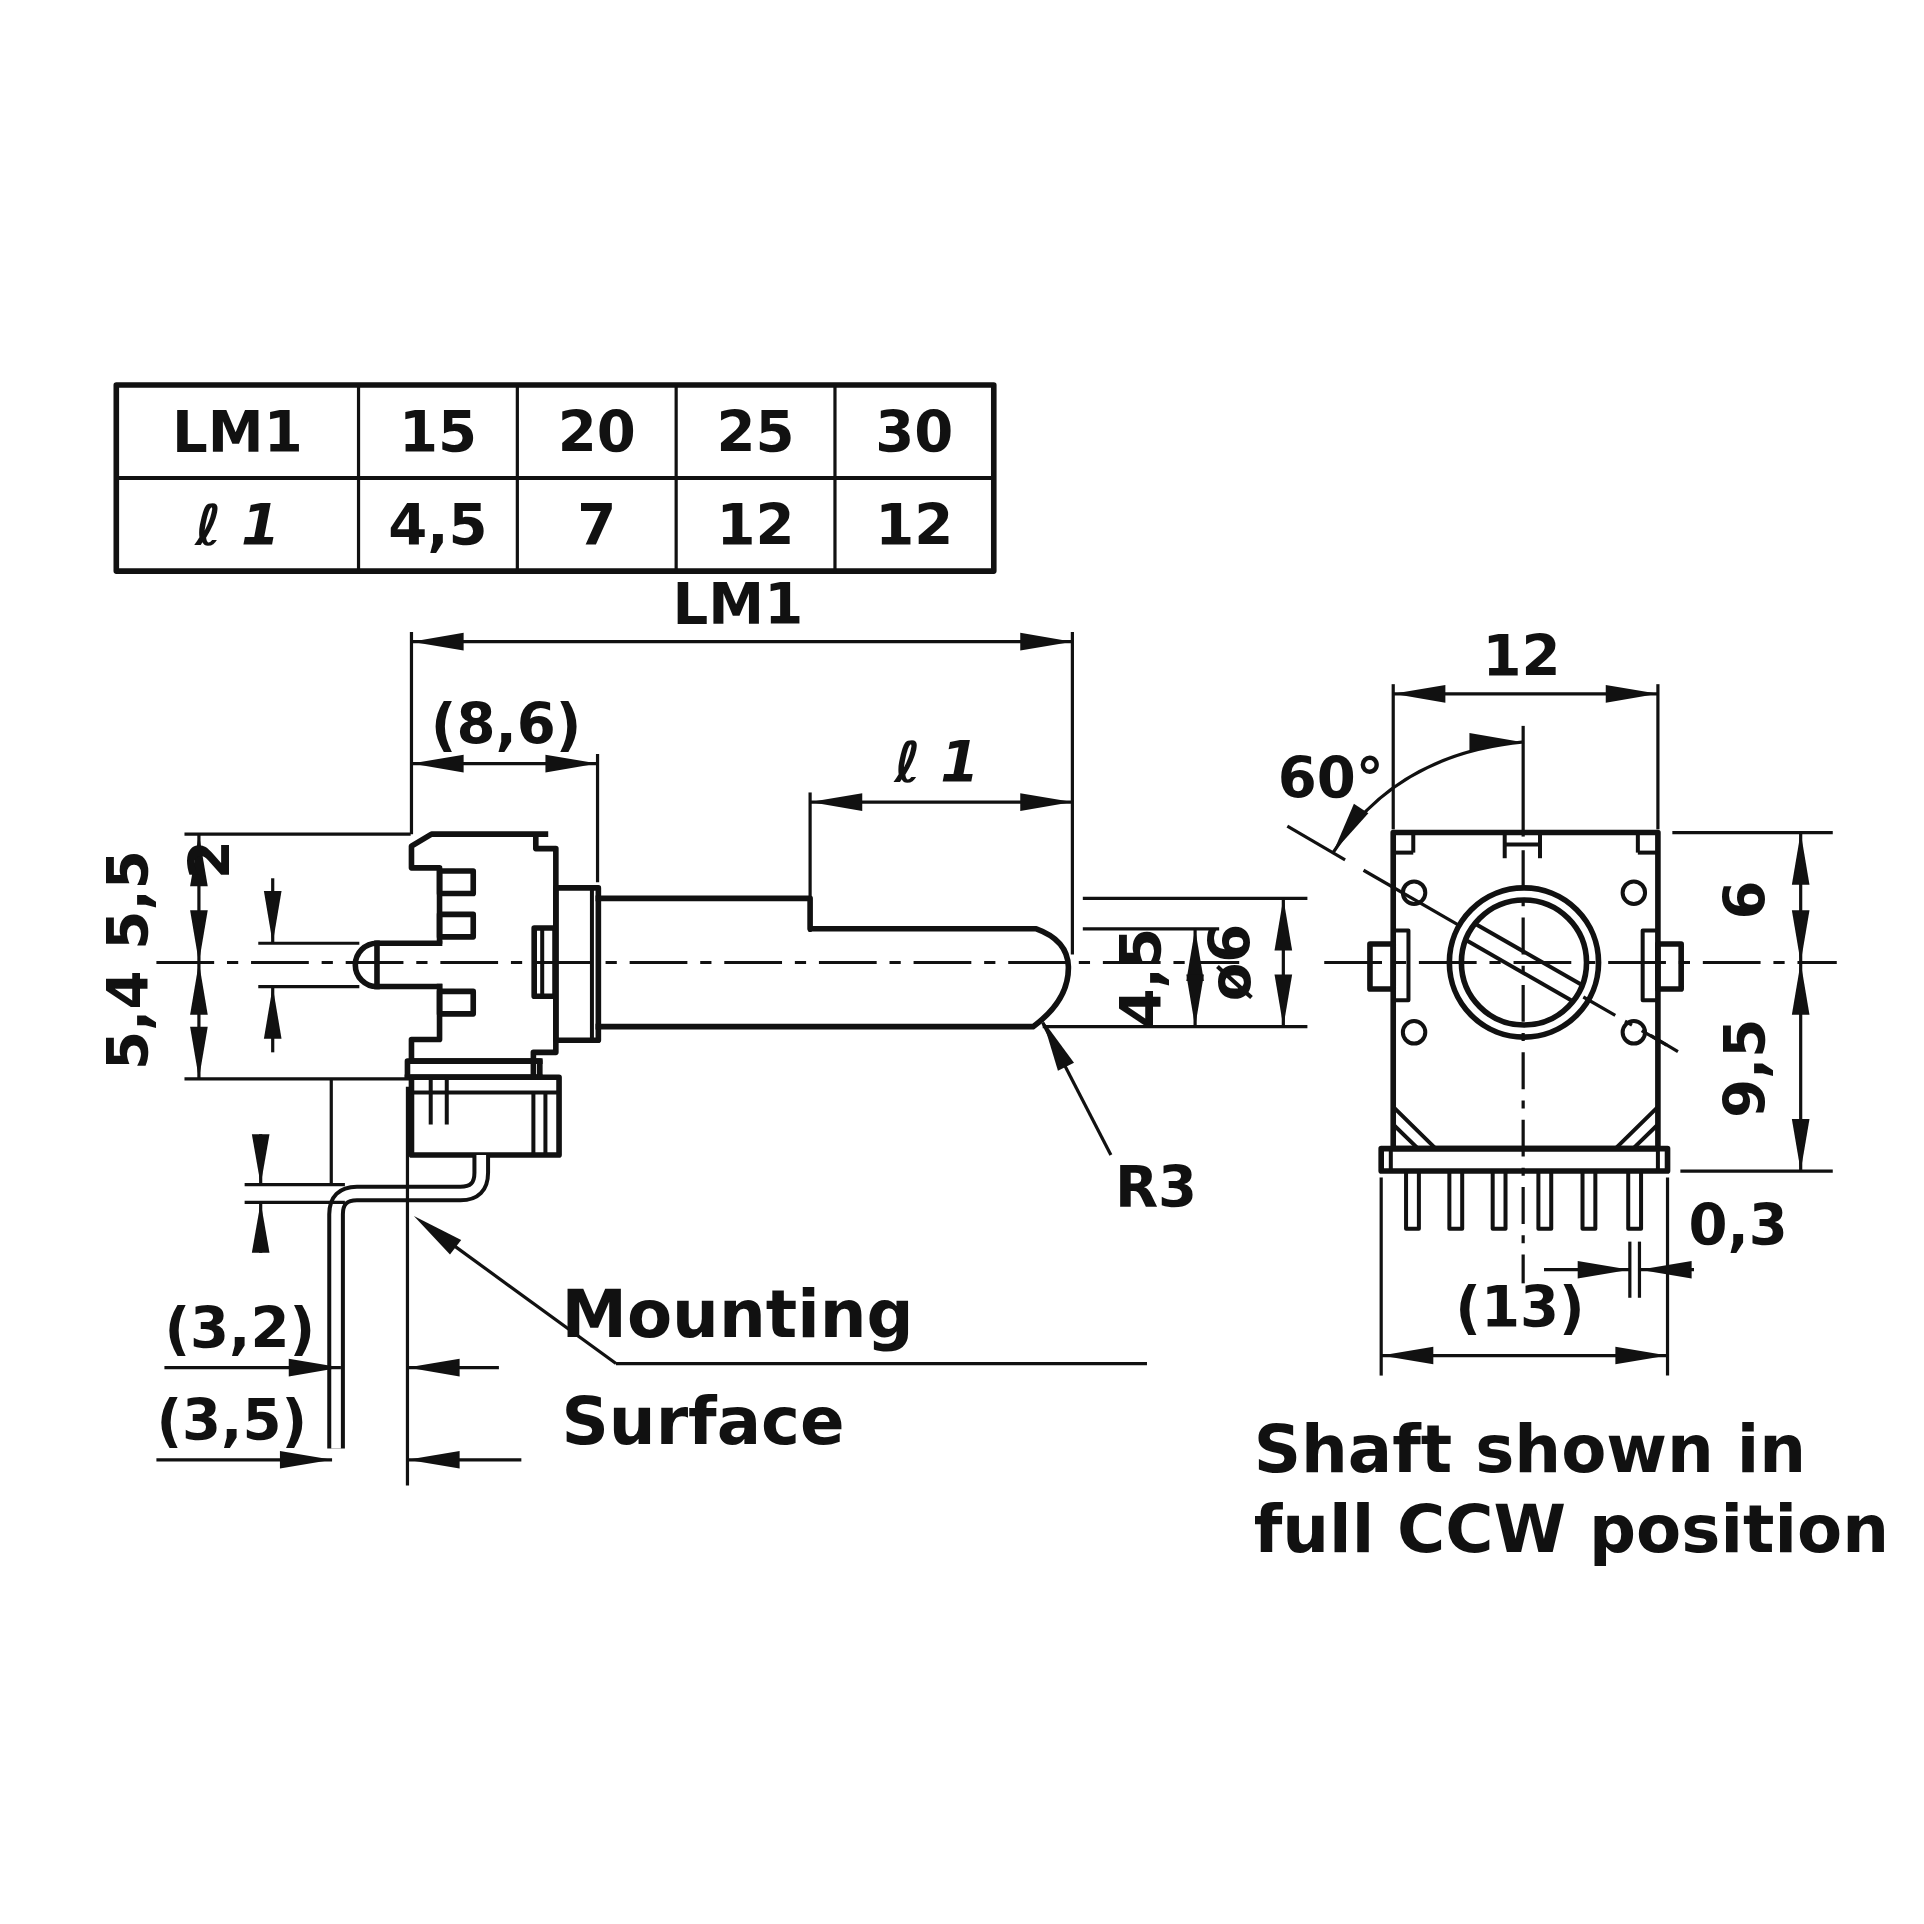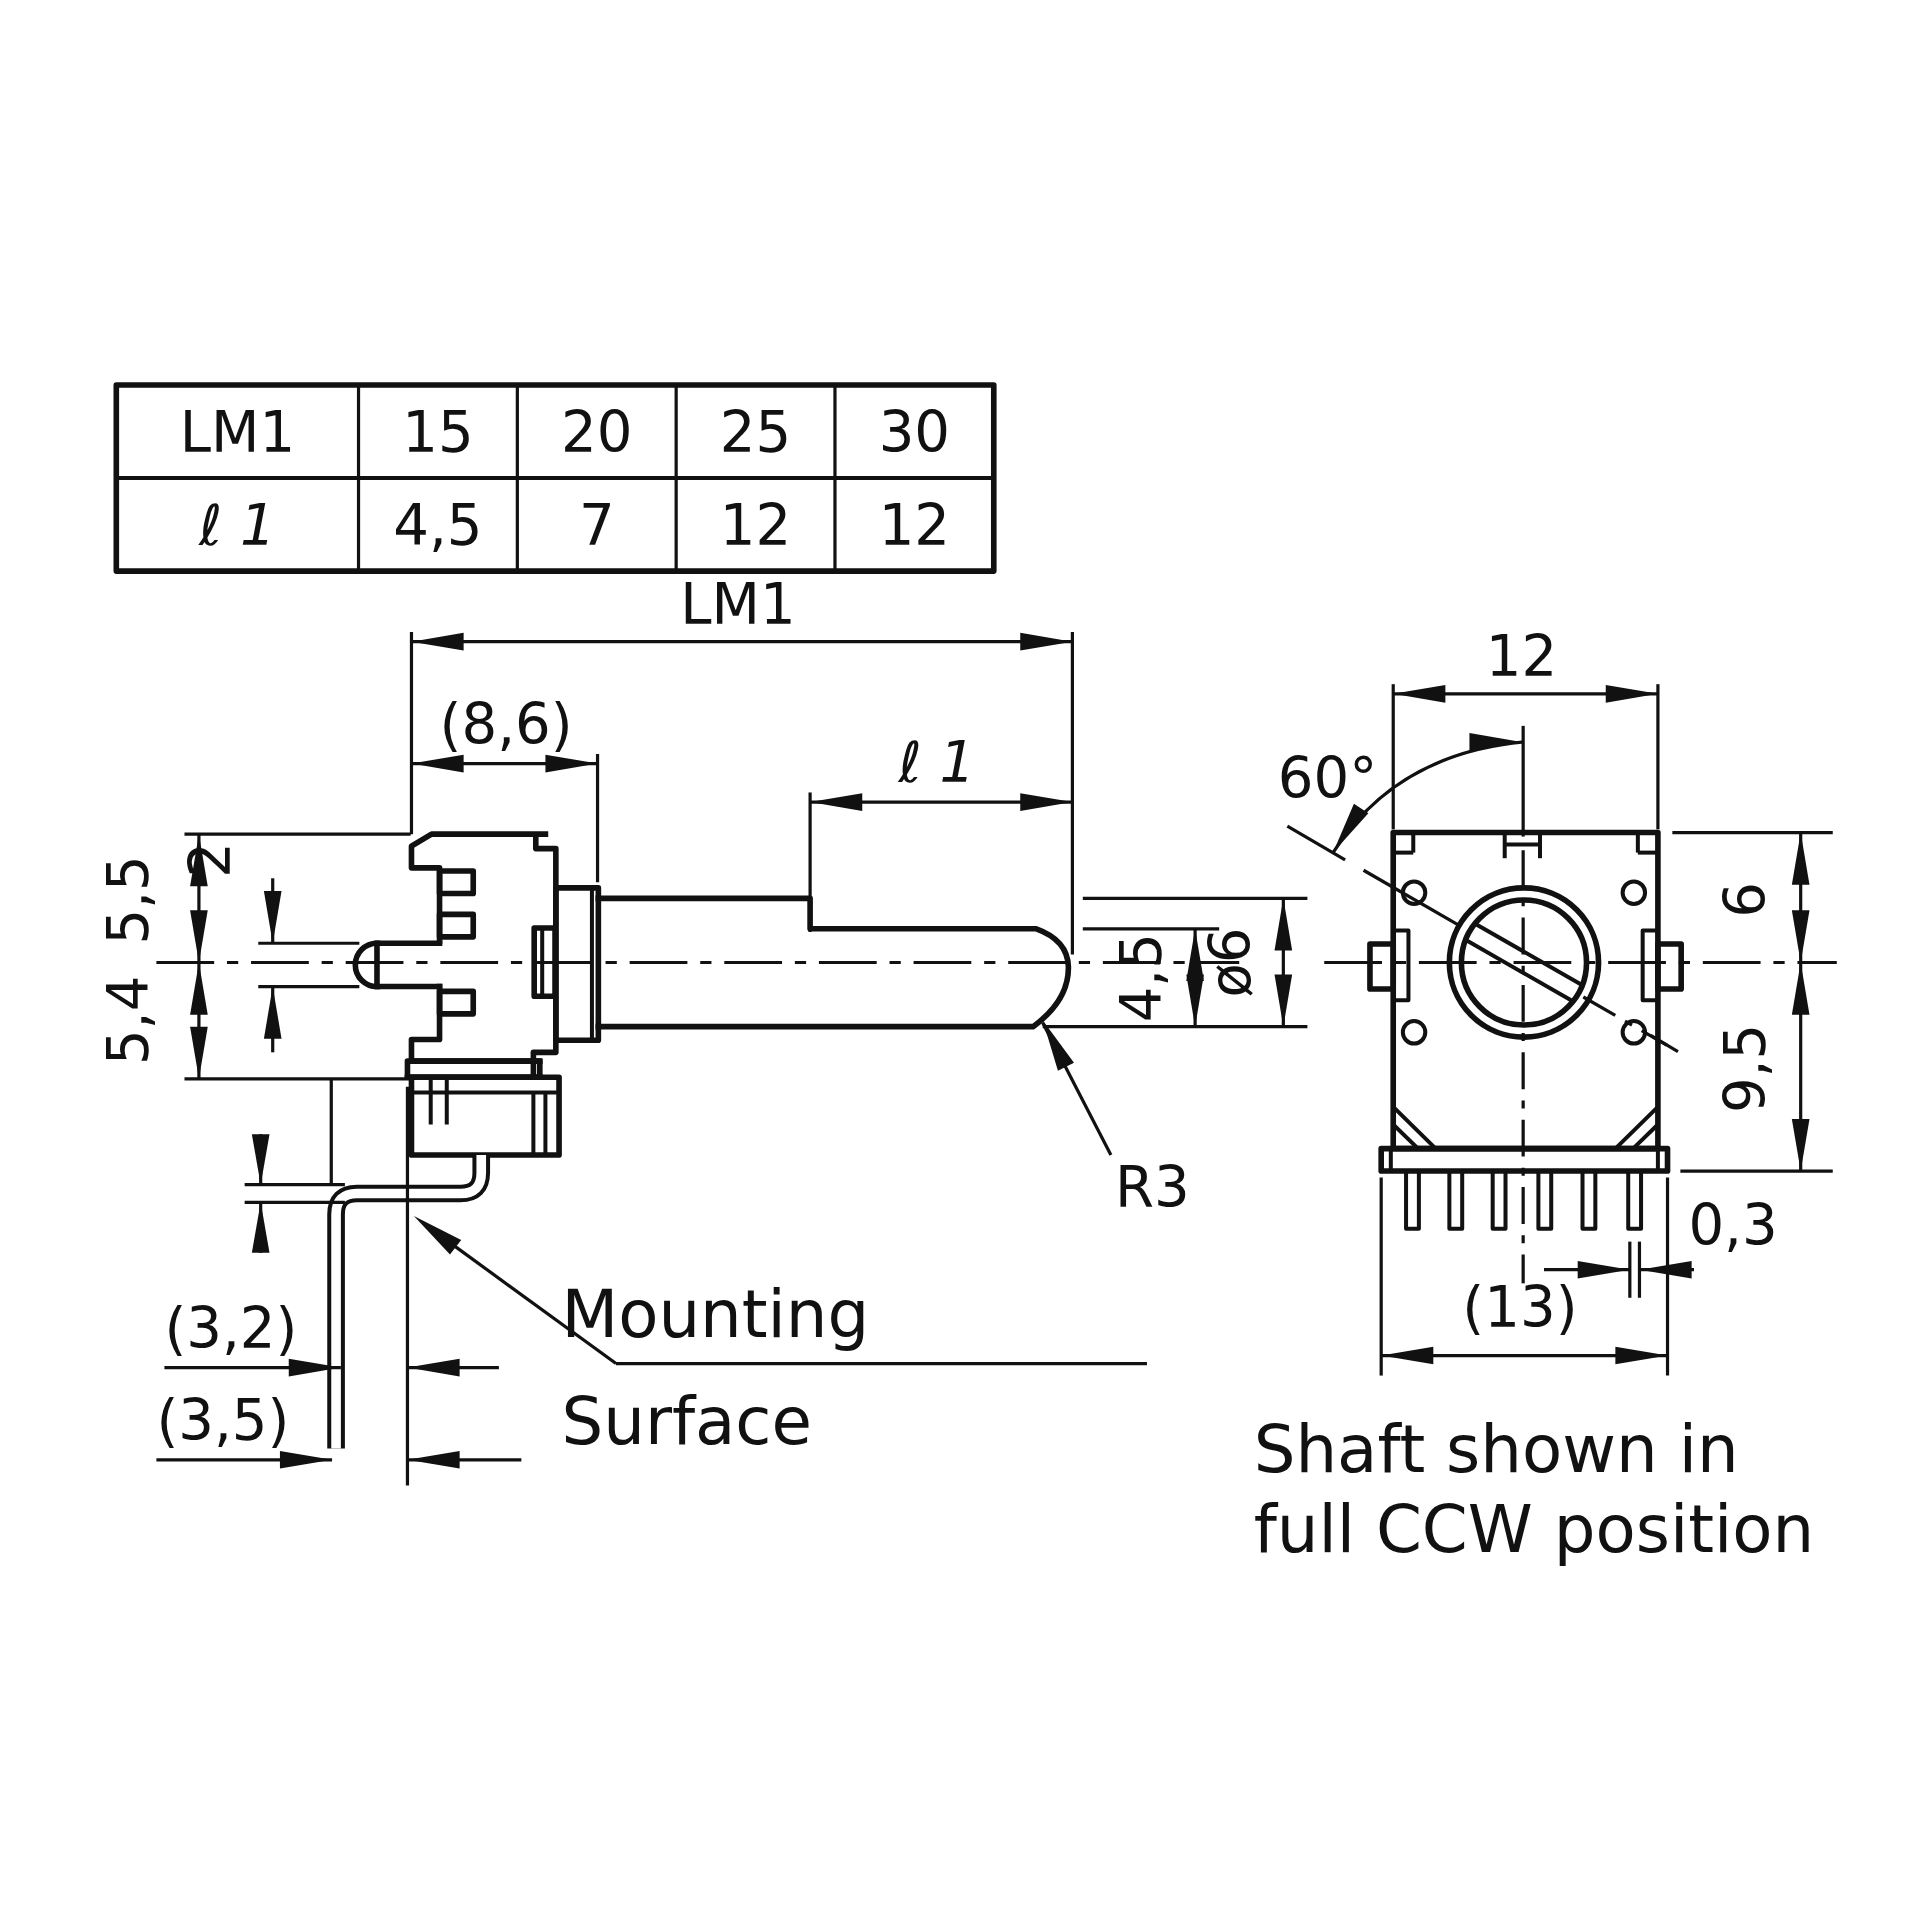--- a/index.html
+++ b/index.html
@@ -1,16 +1,16 @@
 <!DOCTYPE html>
 <html style="font-size:13px"><head>
 <meta charset="utf-8">
 <style>
   html,body{margin:0;padding:0;background:#fff;}
-  .canvas{width:1925px;height:1925px;position:relative;background:#fff;}
+  .canvas{width:1925px;height:1925px;position:relative;background:#fff;font-weight:bold;}
   svg{display:block;}
   text{fill:#111;font-family:"DejaVu Sans","Liberation Sans",sans-serif;}
   .t70{font-size:70px;}
   .t82{font-size:82px;}
   .ol{stroke:#111;stroke-width:7;fill:none;stroke-linejoin:round;stroke-linecap:square;}
   .ol5{stroke:#111;stroke-width:5;fill:none;stroke-linejoin:round;}
   .thin{stroke:#111;stroke-width:4;fill:none;stroke-linecap:butt;}
   .cl{stroke:#111;stroke-width:4;fill:none;stroke-dasharray:72 16 14 16;}
   .cl2{stroke:#111;stroke-width:4;fill:none;stroke-dasharray:46 14 10 14;}
   .arr{fill:#111;stroke:none;}

